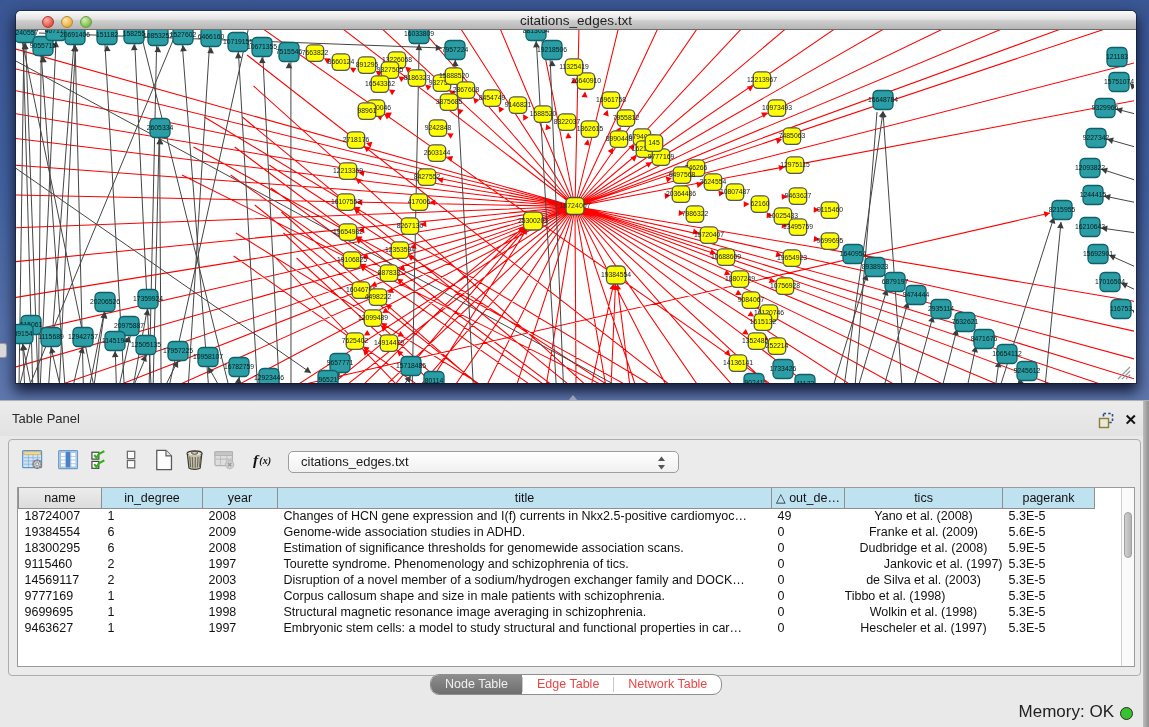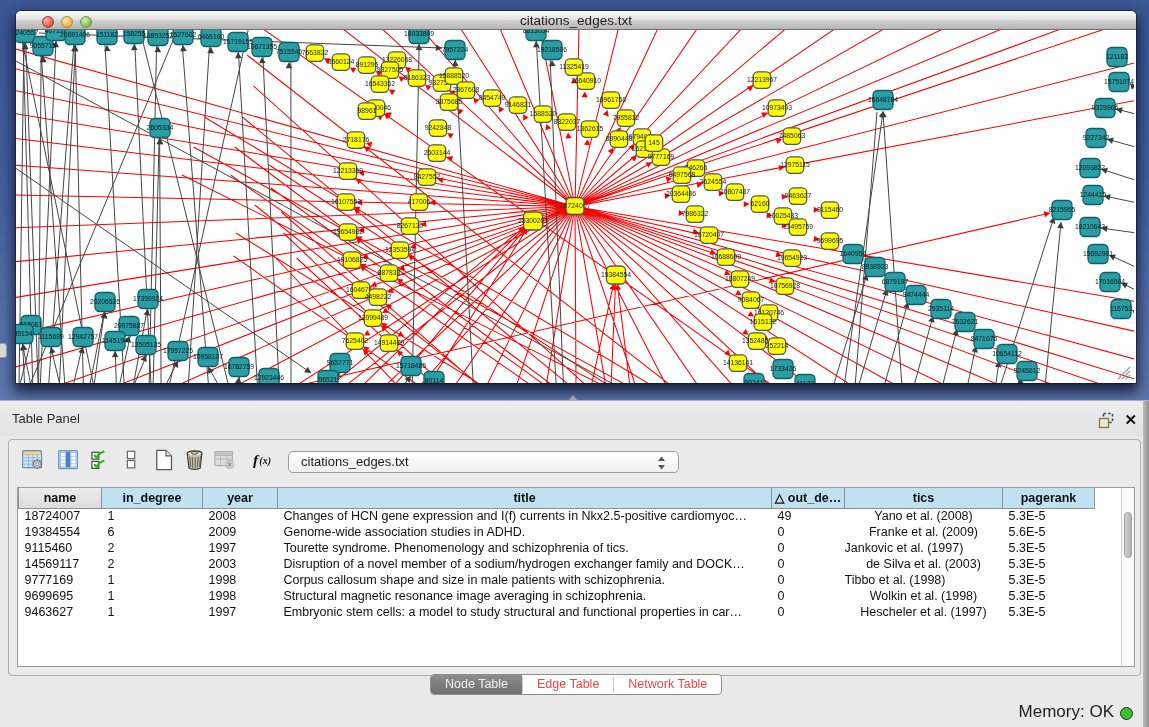--- a/index.html
+++ b/index.html
@@ -11,26 +11,26 @@
 #panel{position:absolute;left:0;top:400px;width:1149px;height:327px;background:#e9e9e9;border-top:1px solid #b0b0b0}
 #panelgrip{position:absolute;left:566px;top:1px;width:16px;height:4px;background:radial-gradient(circle 1.2px at 3px 2px,#8a8a8a 60%,transparent 61%),radial-gradient(circle 1.2px at 8px 2px,#8a8a8a 60%,transparent 61%),radial-gradient(circle 1.2px at 13px 2px,#8a8a8a 60%,transparent 61%)}
 #phead{position:absolute;left:0;top:1px;width:100%;height:34px;background:linear-gradient(180deg,#ececec,#e2e2e2)}
 #phead .t{position:absolute;left:12px;top:9px;font-size:13px;color:#2a2a2a}
 #subpanel{position:absolute;left:8px;top:38px;width:1133px;height:237px;background:#ebebeb;border:1px solid #adadad;border-radius:4px}
 #toolbar{position:absolute;left:4px;top:4px;height:36px;width:900px}
 .ticon{position:absolute;top:5px}
 #dropdown{position:absolute;left:279px;top:11px;width:391px;height:22px;background:linear-gradient(180deg,#ffffff,#f0f0f0);border:1px solid #9d9d9d;border-radius:5px;font-size:13px;color:#1a1a1a;line-height:20px;padding-left:12px}
 #tablebox{position:absolute;left:8px;top:47px;width:1118px;height:180px;background:#fff;border:1px solid #9a9a9a}
 table.grid{border-collapse:collapse;table-layout:fixed;width:1076px;font-size:12.5px;color:#111}
-table.grid th{height:20px;font-weight:bold;background:#bfe2f1;border:1px solid #8f8f8f;border-top:none;overflow:hidden;white-space:nowrap}
+table.grid th{height:20px;font-weight:normal;background:#bfe2f1;border:1px solid #8f8f8f;border-top:none;overflow:hidden;white-space:nowrap}
 table.grid th:first-child{background:linear-gradient(180deg,#ececec,#dcdcdc)}
 table.grid td{height:16px;padding:0 0 0 6px;overflow:hidden;white-space:nowrap}
 #vscroll{position:absolute;right:0;top:0;width:13px;height:178px;background:#fafafa;border-left:1px solid #d0d0d0}
 #vthumb{position:absolute;left:2px;top:24px;width:8px;height:46px;background:linear-gradient(90deg,#cfcfcf,#b5b5b5);border:1px solid #9f9f9f;border-radius:5px}
-#tabs{position:absolute;left:430px;top:273px;height:21px;display:flex;border:1px solid #8f8f8f;border-radius:4px;overflow:hidden;background:#fff;font-size:12.5px}
+#tabs{position:absolute;left:430px;top:273px;height:21px;display:flex;border:1px solid #8f8f8f;border-radius:9px;overflow:hidden;background:#fff;font-size:12.5px}
 #tabs .tab{padding:0 14px;line-height:19px;color:#ef4444}
 #tabs .sel{background:linear-gradient(180deg,#8d8d8d,#6f6f6f);color:#f0f0f0}
 #tabs .sep{width:1px;background:#c9c9c9;margin:2px 0}
 #memwrap{position:absolute;right:16px;bottom:5px;font-size:17px;color:#222}
 #memdot{display:inline-block;width:13px;height:13px;border-radius:50%;background:#35c42e;border:1.5px solid #2a2a2a;vertical-align:-3px;margin-left:6px}
 #rstrip{position:absolute;right:0;top:0;width:6px;height:327px;background:linear-gradient(90deg,#bdbdbd,#8f8f8f)}
 #floatico{position:absolute;right:34px;top:10px;width:17px;height:17px}
 #closeico{position:absolute;right:12px;top:9px;font-size:15px;font-weight:bold;color:#111}
 </style></head><body>
 
@@ -574,26 +574,35 @@
 <tr>
               <td>19384554</td>
               <td>6</td>
               <td>2009</td>
               <td>Genome-wide association studies in ADHD.</td>
               <td>0</td>
               <td style="text-align:center;padding:0">Franke et al. (2009)</td>
               <td>5.6E-5</td>
             </tr>
 <tr>
+              <td>18300295</td>
+              <td>6</td>
+              <td>2008</td>
+              <td>Estimation of significance thresholds for genomewide association scans.</td>
+              <td>0</td>
+              <td style="text-align:center;padding:0">Dudbridge et al. (2008)</td>
+              <td>5.9E-5</td>
+            </tr>
+<tr>
               <td>9115460</td>
               <td>2</td>
               <td>1997</td>
               <td>Tourette syndrome. Phenomenology and schizophrenia of tics.</td>
               <td>0</td>
-              <td style="text-align:left;padding:0">Jankovic et al. (1997)</td>
+              <td style="text-align:right;padding:0">Jankovic et al. (1997)</td>
               <td>5.3E-5</td>
             </tr>
 <tr>
               <td>14569117</td>
               <td>2</td>
               <td>2003</td>
               <td>Disruption of a novel member of a sodium/hydrogen exchanger family and DOCK…</td>
               <td>0</td>
               <td style="text-align:center;padding:0">de Silva et al. (2003)</td>
               <td>5.3E-5</td>

